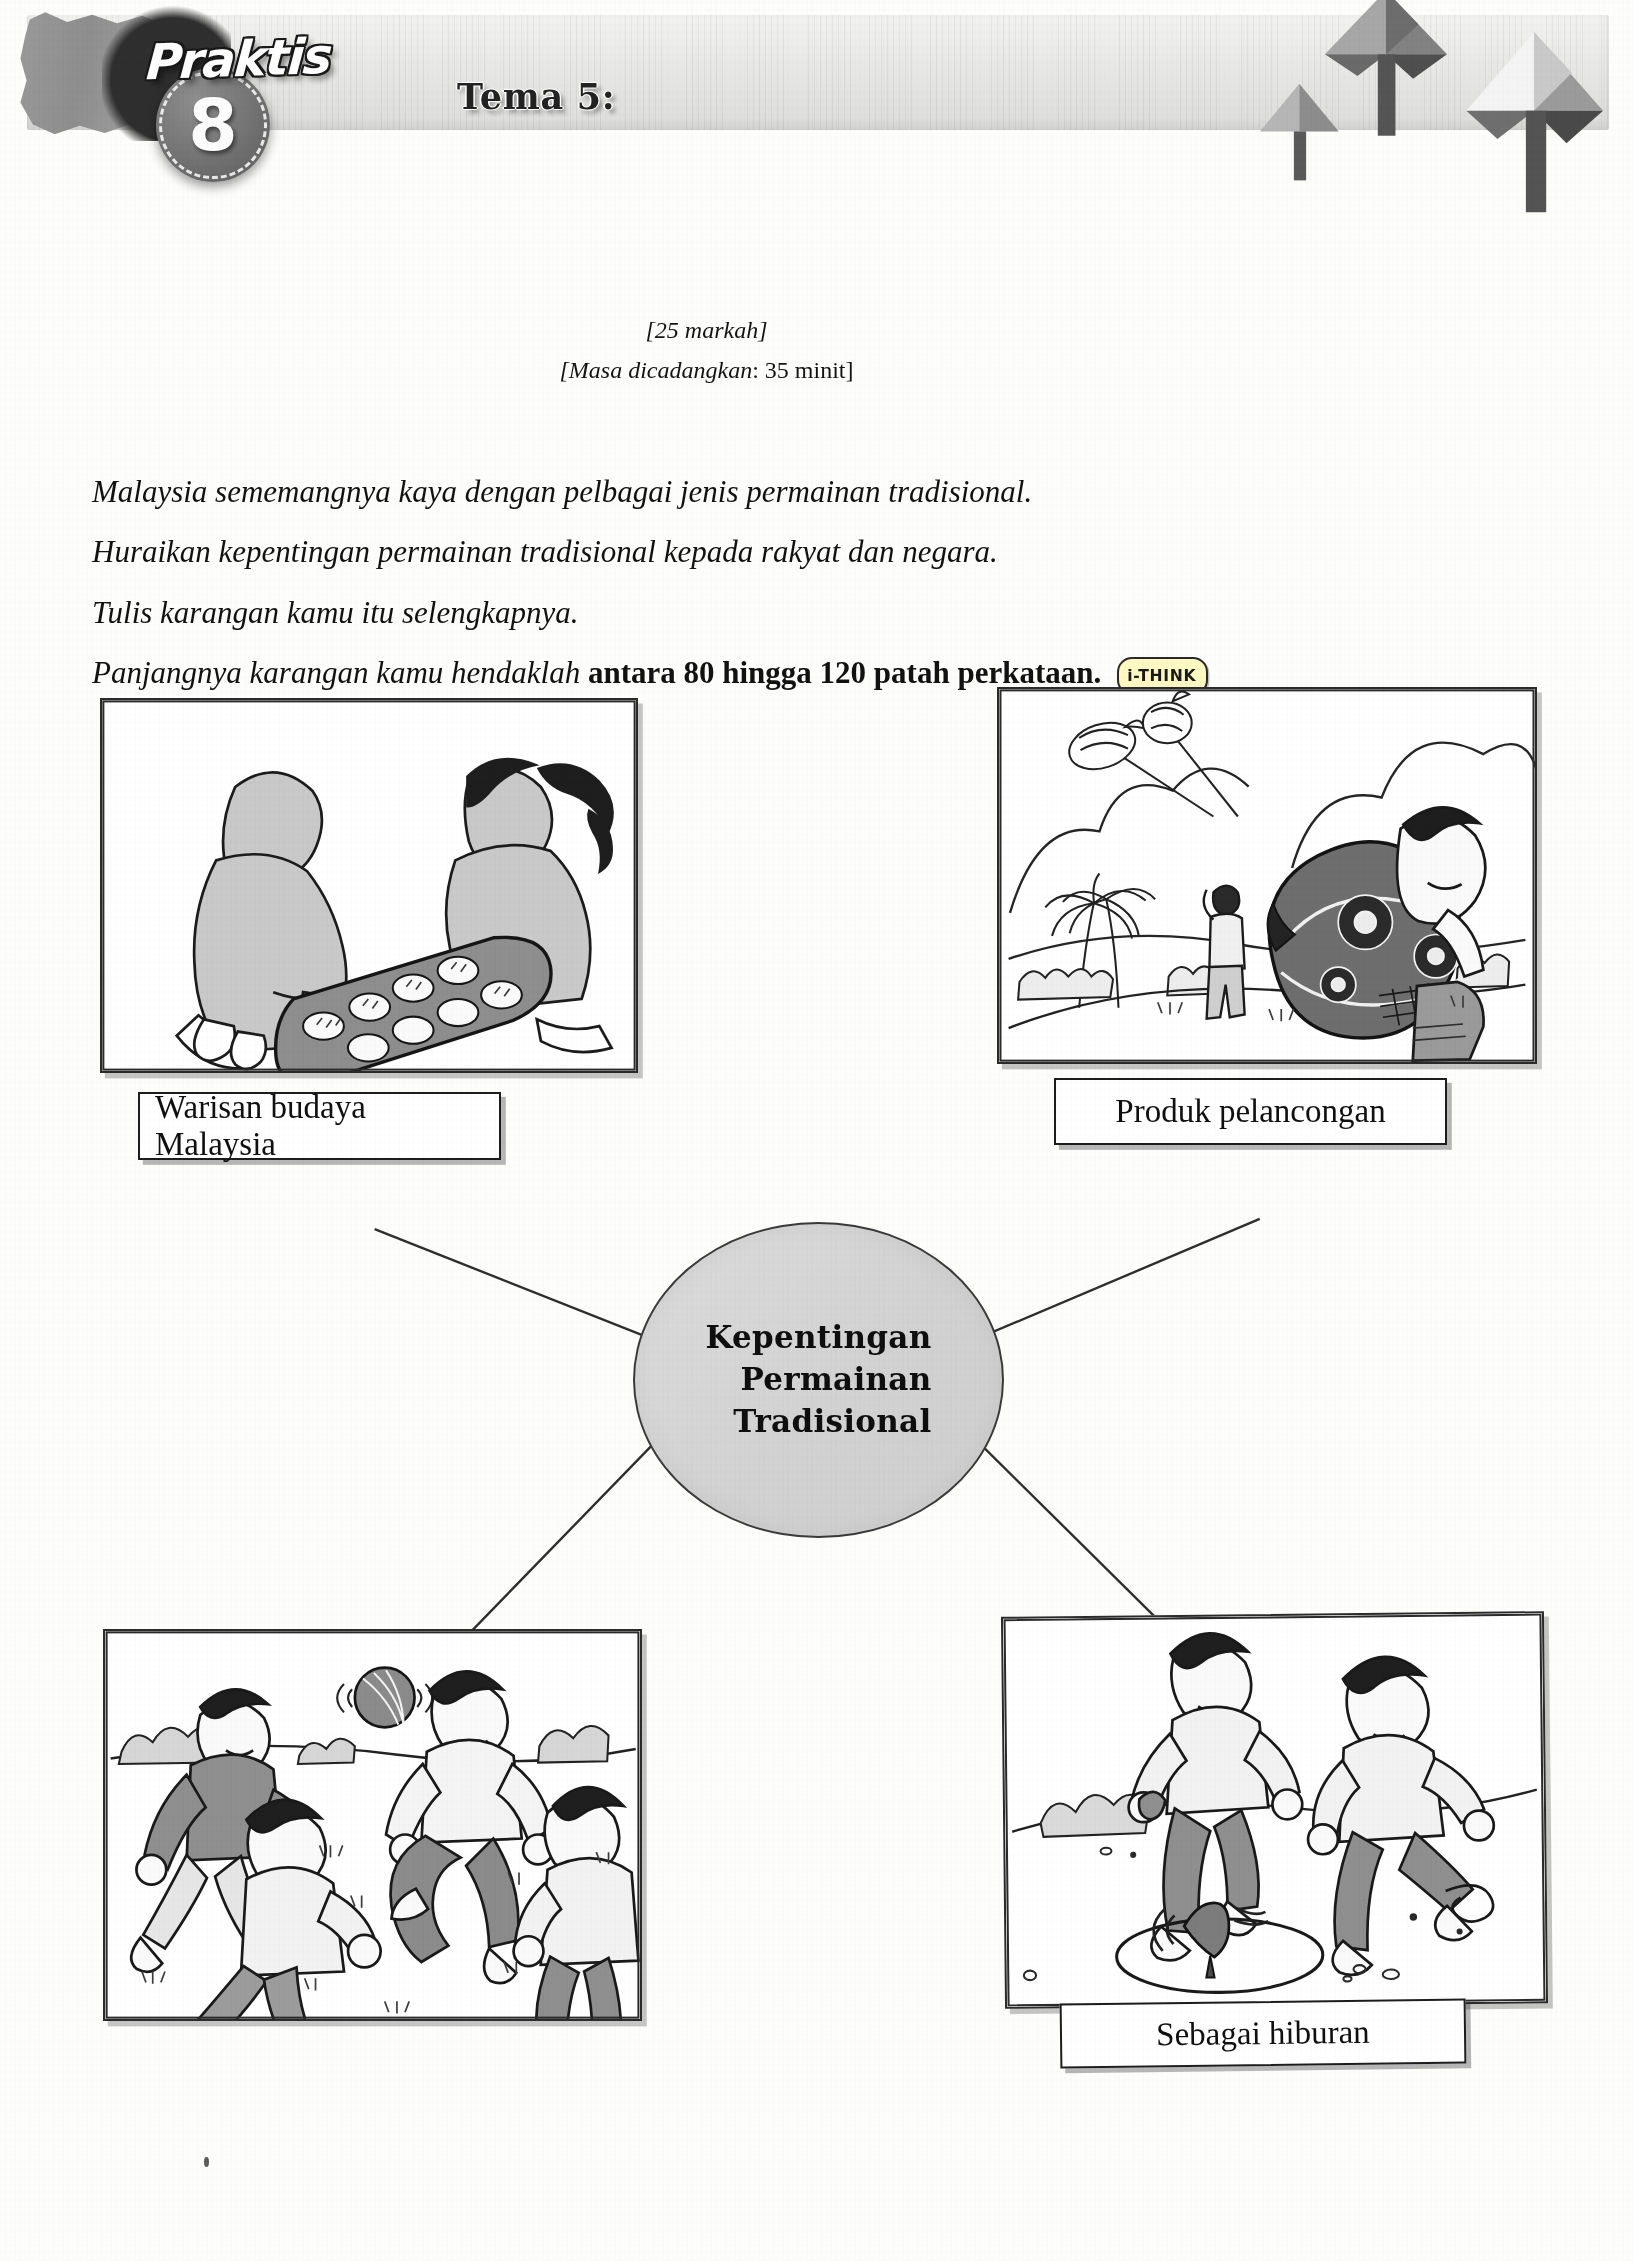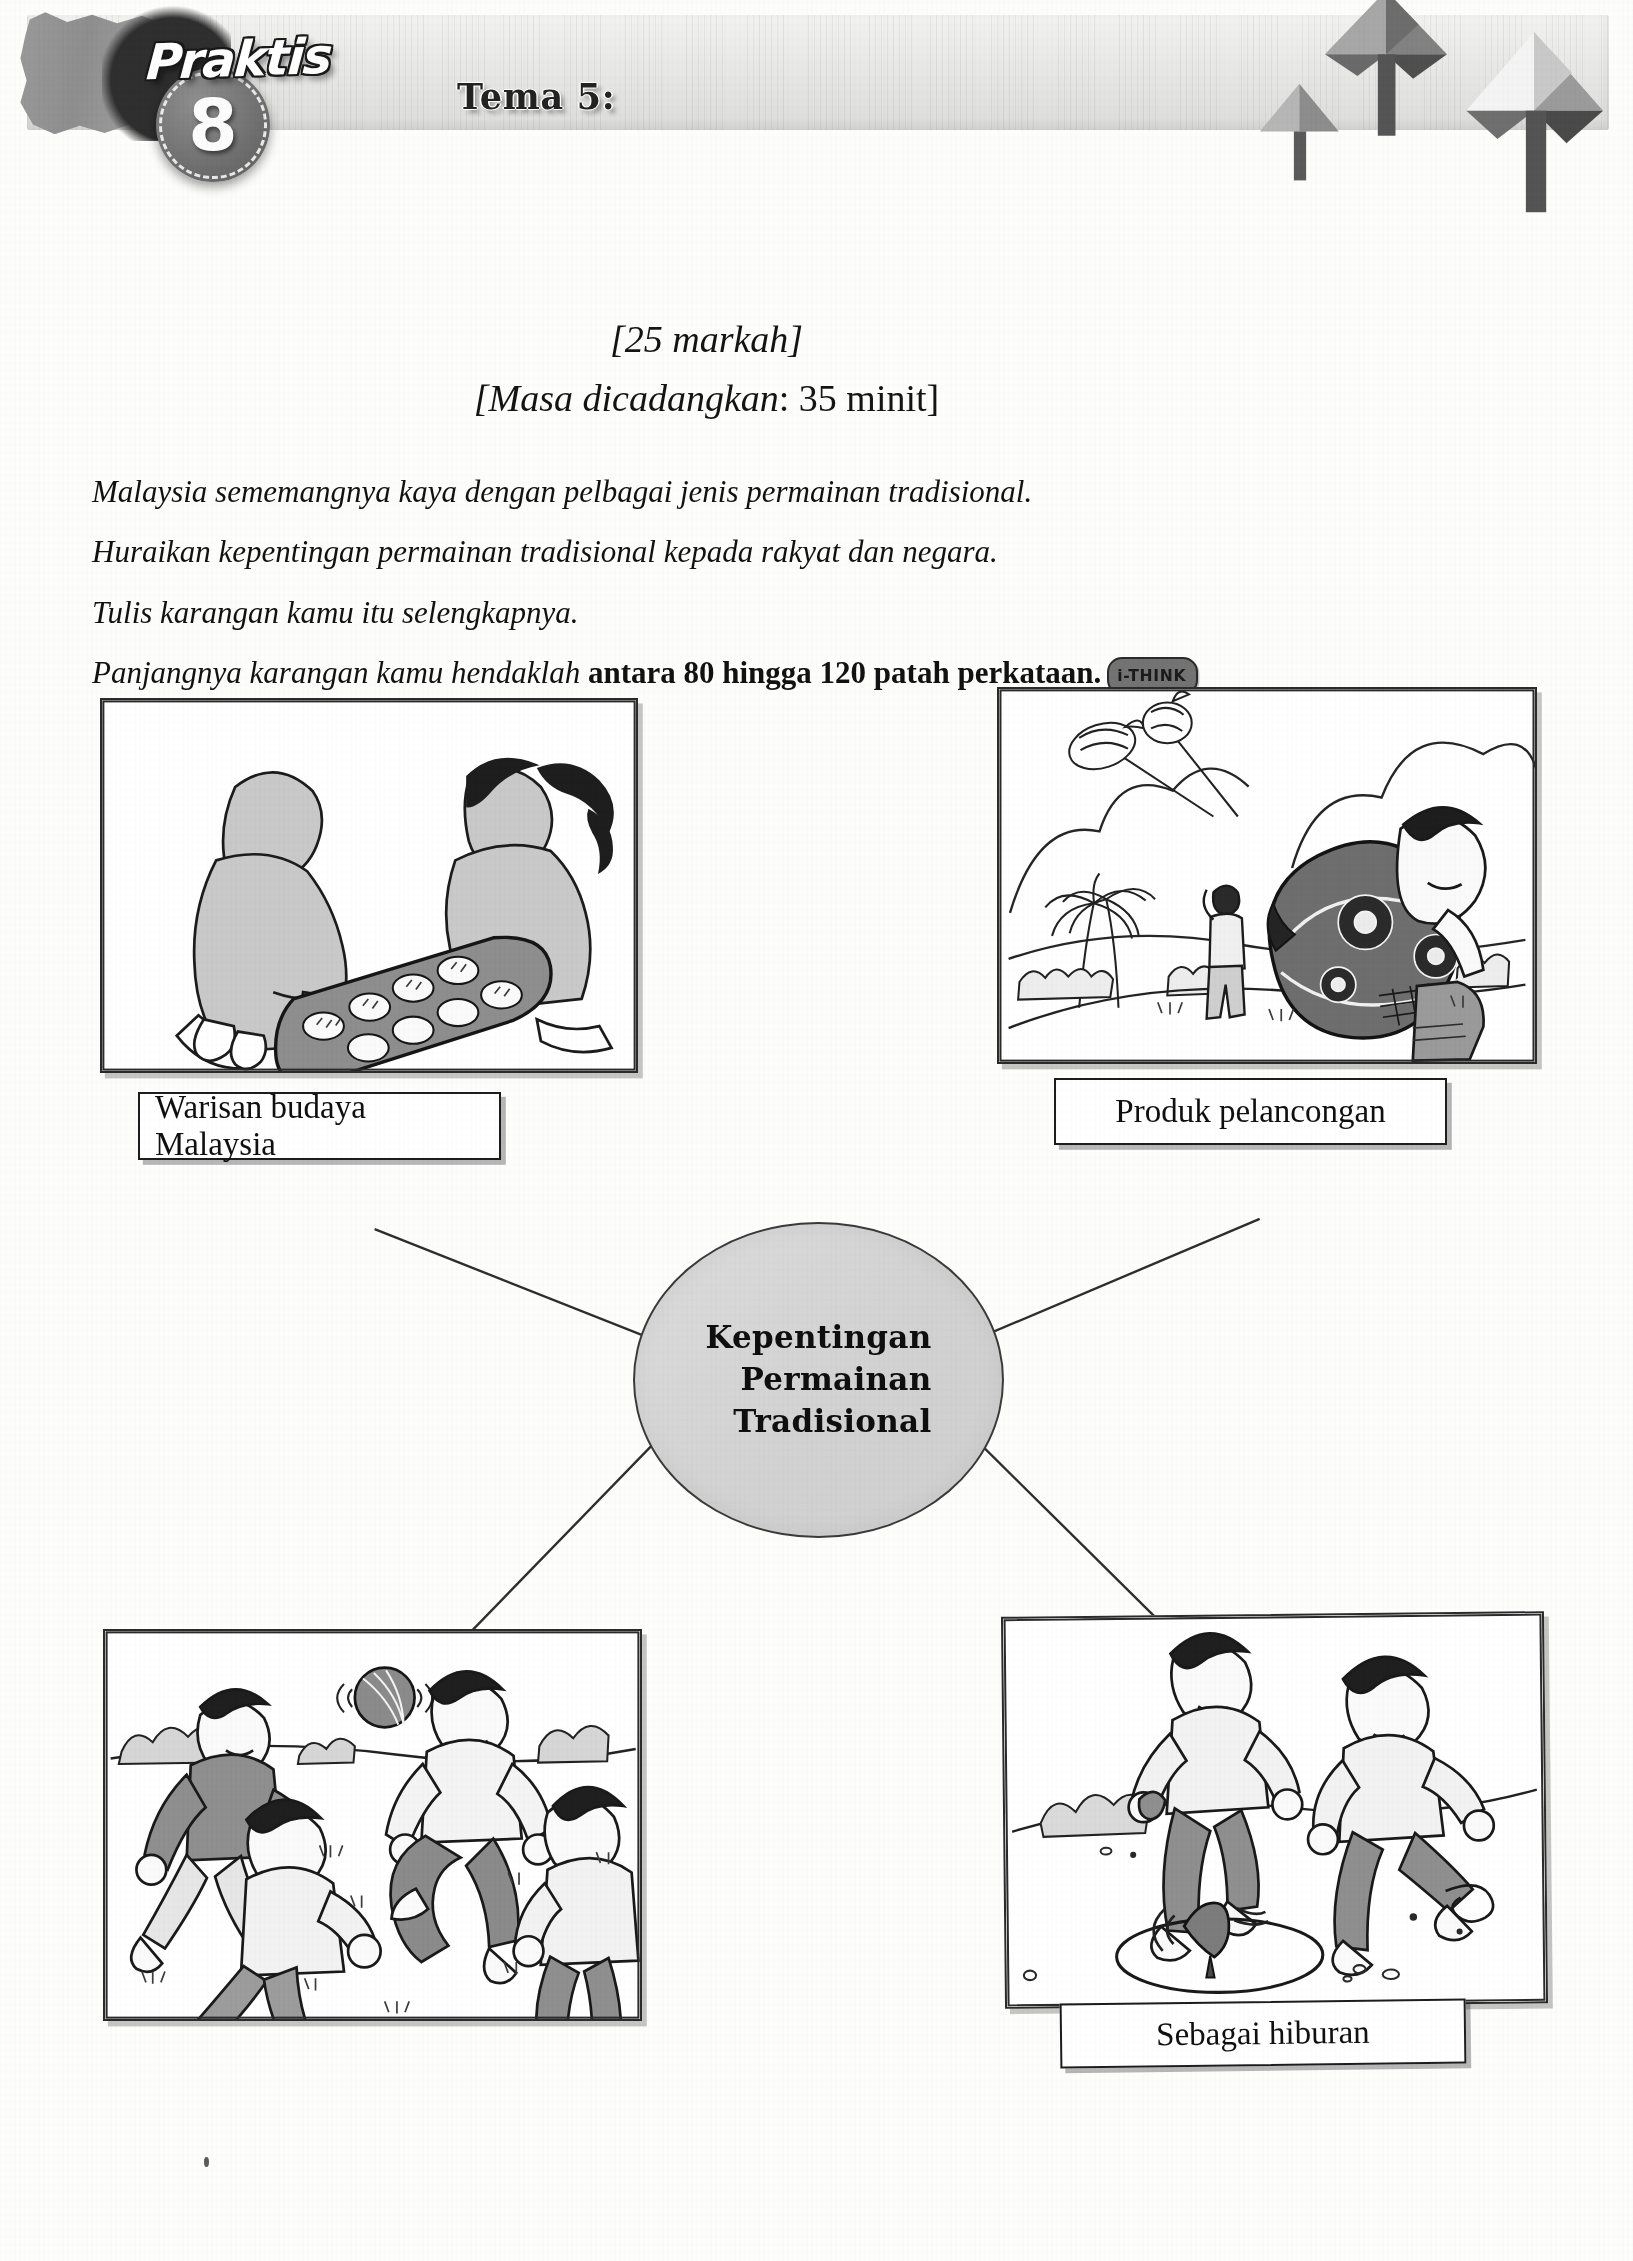--- a/index.html
+++ b/index.html
@@ -62,31 +62,31 @@
       6.1px 6.1px 4.8px rgba(0,0,0,.40);}
   .tema-title::after{content:"";position:absolute;left:2.7px;right:-4.1px;bottom:1.4px;height:3.4px;
     background:#2a2a2a;}
 
   
   .tree{position:absolute;}
   .tree svg{display:block;}
 
   
   .marks{position:absolute;left:0;top:314px;width:1413px;text-align:center;
-    font-style:italic;font-size:38px;line-height:1.35;color:#141414;}
+    font-style:italic;font-size:24px;line-height:1.35;color:#141414;}
   .marks .line2{margin-top:8.1px;}
   .marks .rom{font-style:normal;}
 
   
   .instr{position:absolute;left:92px;top:462px;width:1290px;
     font-style:italic;font-size:31px;line-height:1.95;color:#121212;}
   .instr .bold{font-style:normal;font-weight:bold;}
-  .think-badge{display:inline-block;vertical-align:2.7px;margin-left:6px;
+  .think-badge{display:inline-block;vertical-align:2.7px;margin-left:16px;
     border:2px solid #2a2a2a;border-radius:15px;padding:1.4px 9.5px 2px 8.1px;
-    background:#737373;font-style:normal;font-weight:bold;font-size:15.6px;
+    background:#fef9c3;font-style:normal;font-weight:bold;font-size:15.6px;
     font-family:"DejaVu Sans",sans-serif;letter-spacing:0.7px;color:#1b1b1b;
     box-shadow:1.4px 1.4px 0 rgba(0,0,0,.25);}
 
   
   .diagram{position:absolute;left:0;top:679px;width:1633px;height:1460px;}
   .connectors{position:absolute;left:0;top:0;width:1633px;height:1460px;}
 
   .pic{position:absolute;background:#fff;border:2.7px solid #2b2b2b;
     box-shadow:4.8px 5.4px 0 rgba(0,0,0,.22);overflow:hidden;}
   .pic svg{display:block;width:100%;height:100%;}

